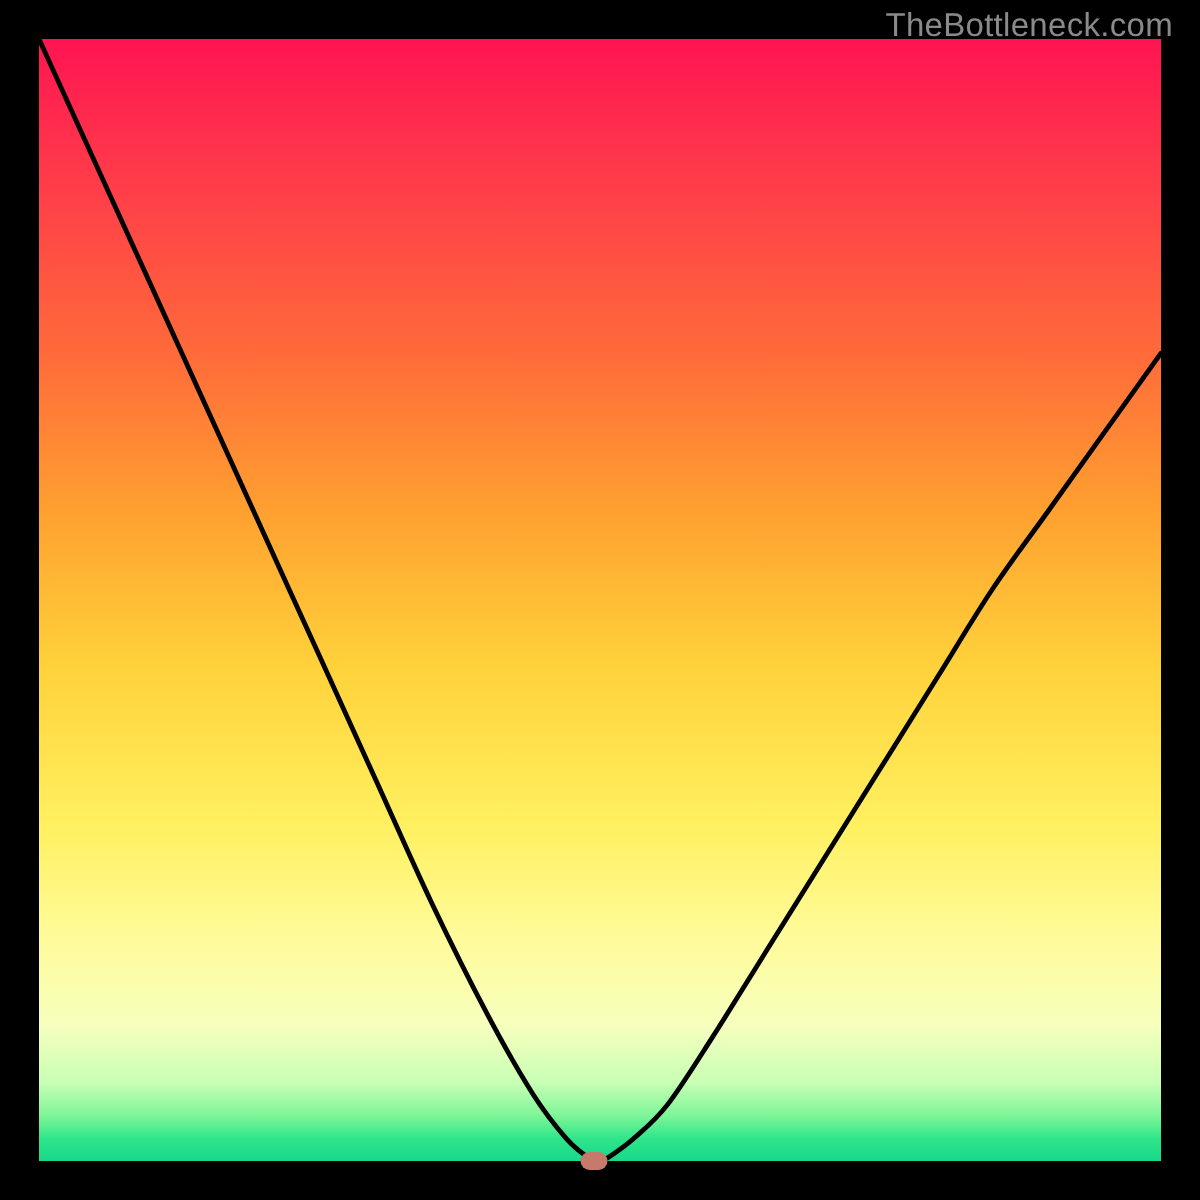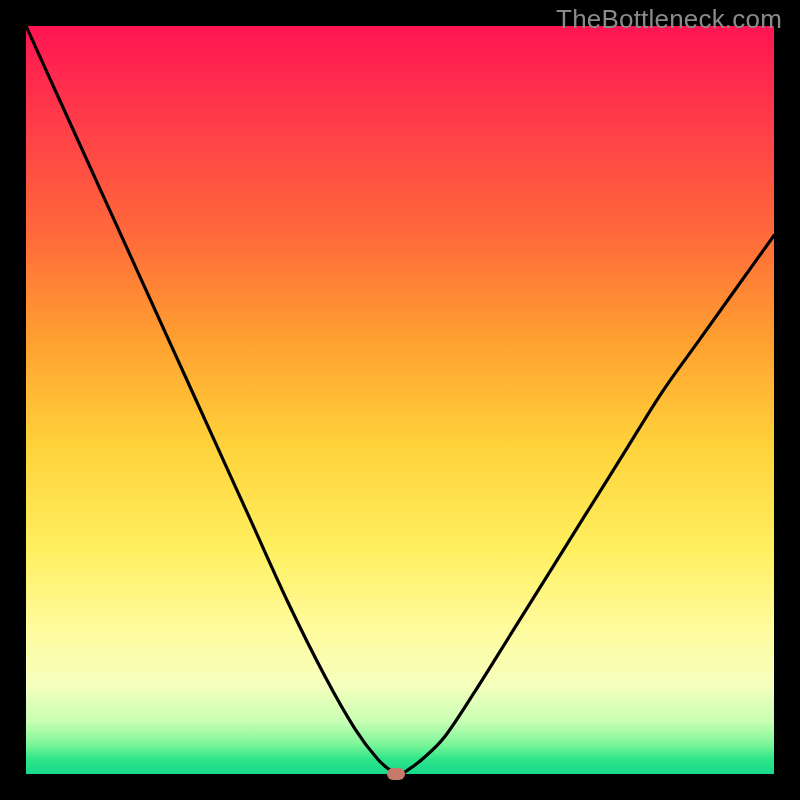--- a/index.html
+++ b/index.html
@@ -37,21 +37,21 @@
       #7df598 96%,
       #2fe58a 98%,
       #17d88a 100%
     );
   }
   .watermark {
     position: absolute;
     top: 4px;
     right: 18px;
     font-family: Arial, Helvetica, sans-serif;
-    font-size: 26px;
+    font-size: 22px;
     color: #8a8a8a;
     font-weight: 500;
     letter-spacing: 0.2px;
   }
   svg.curve {
     position: absolute;
     top: 0;
     left: 0;
     width: 748px;
     height: 748px;

